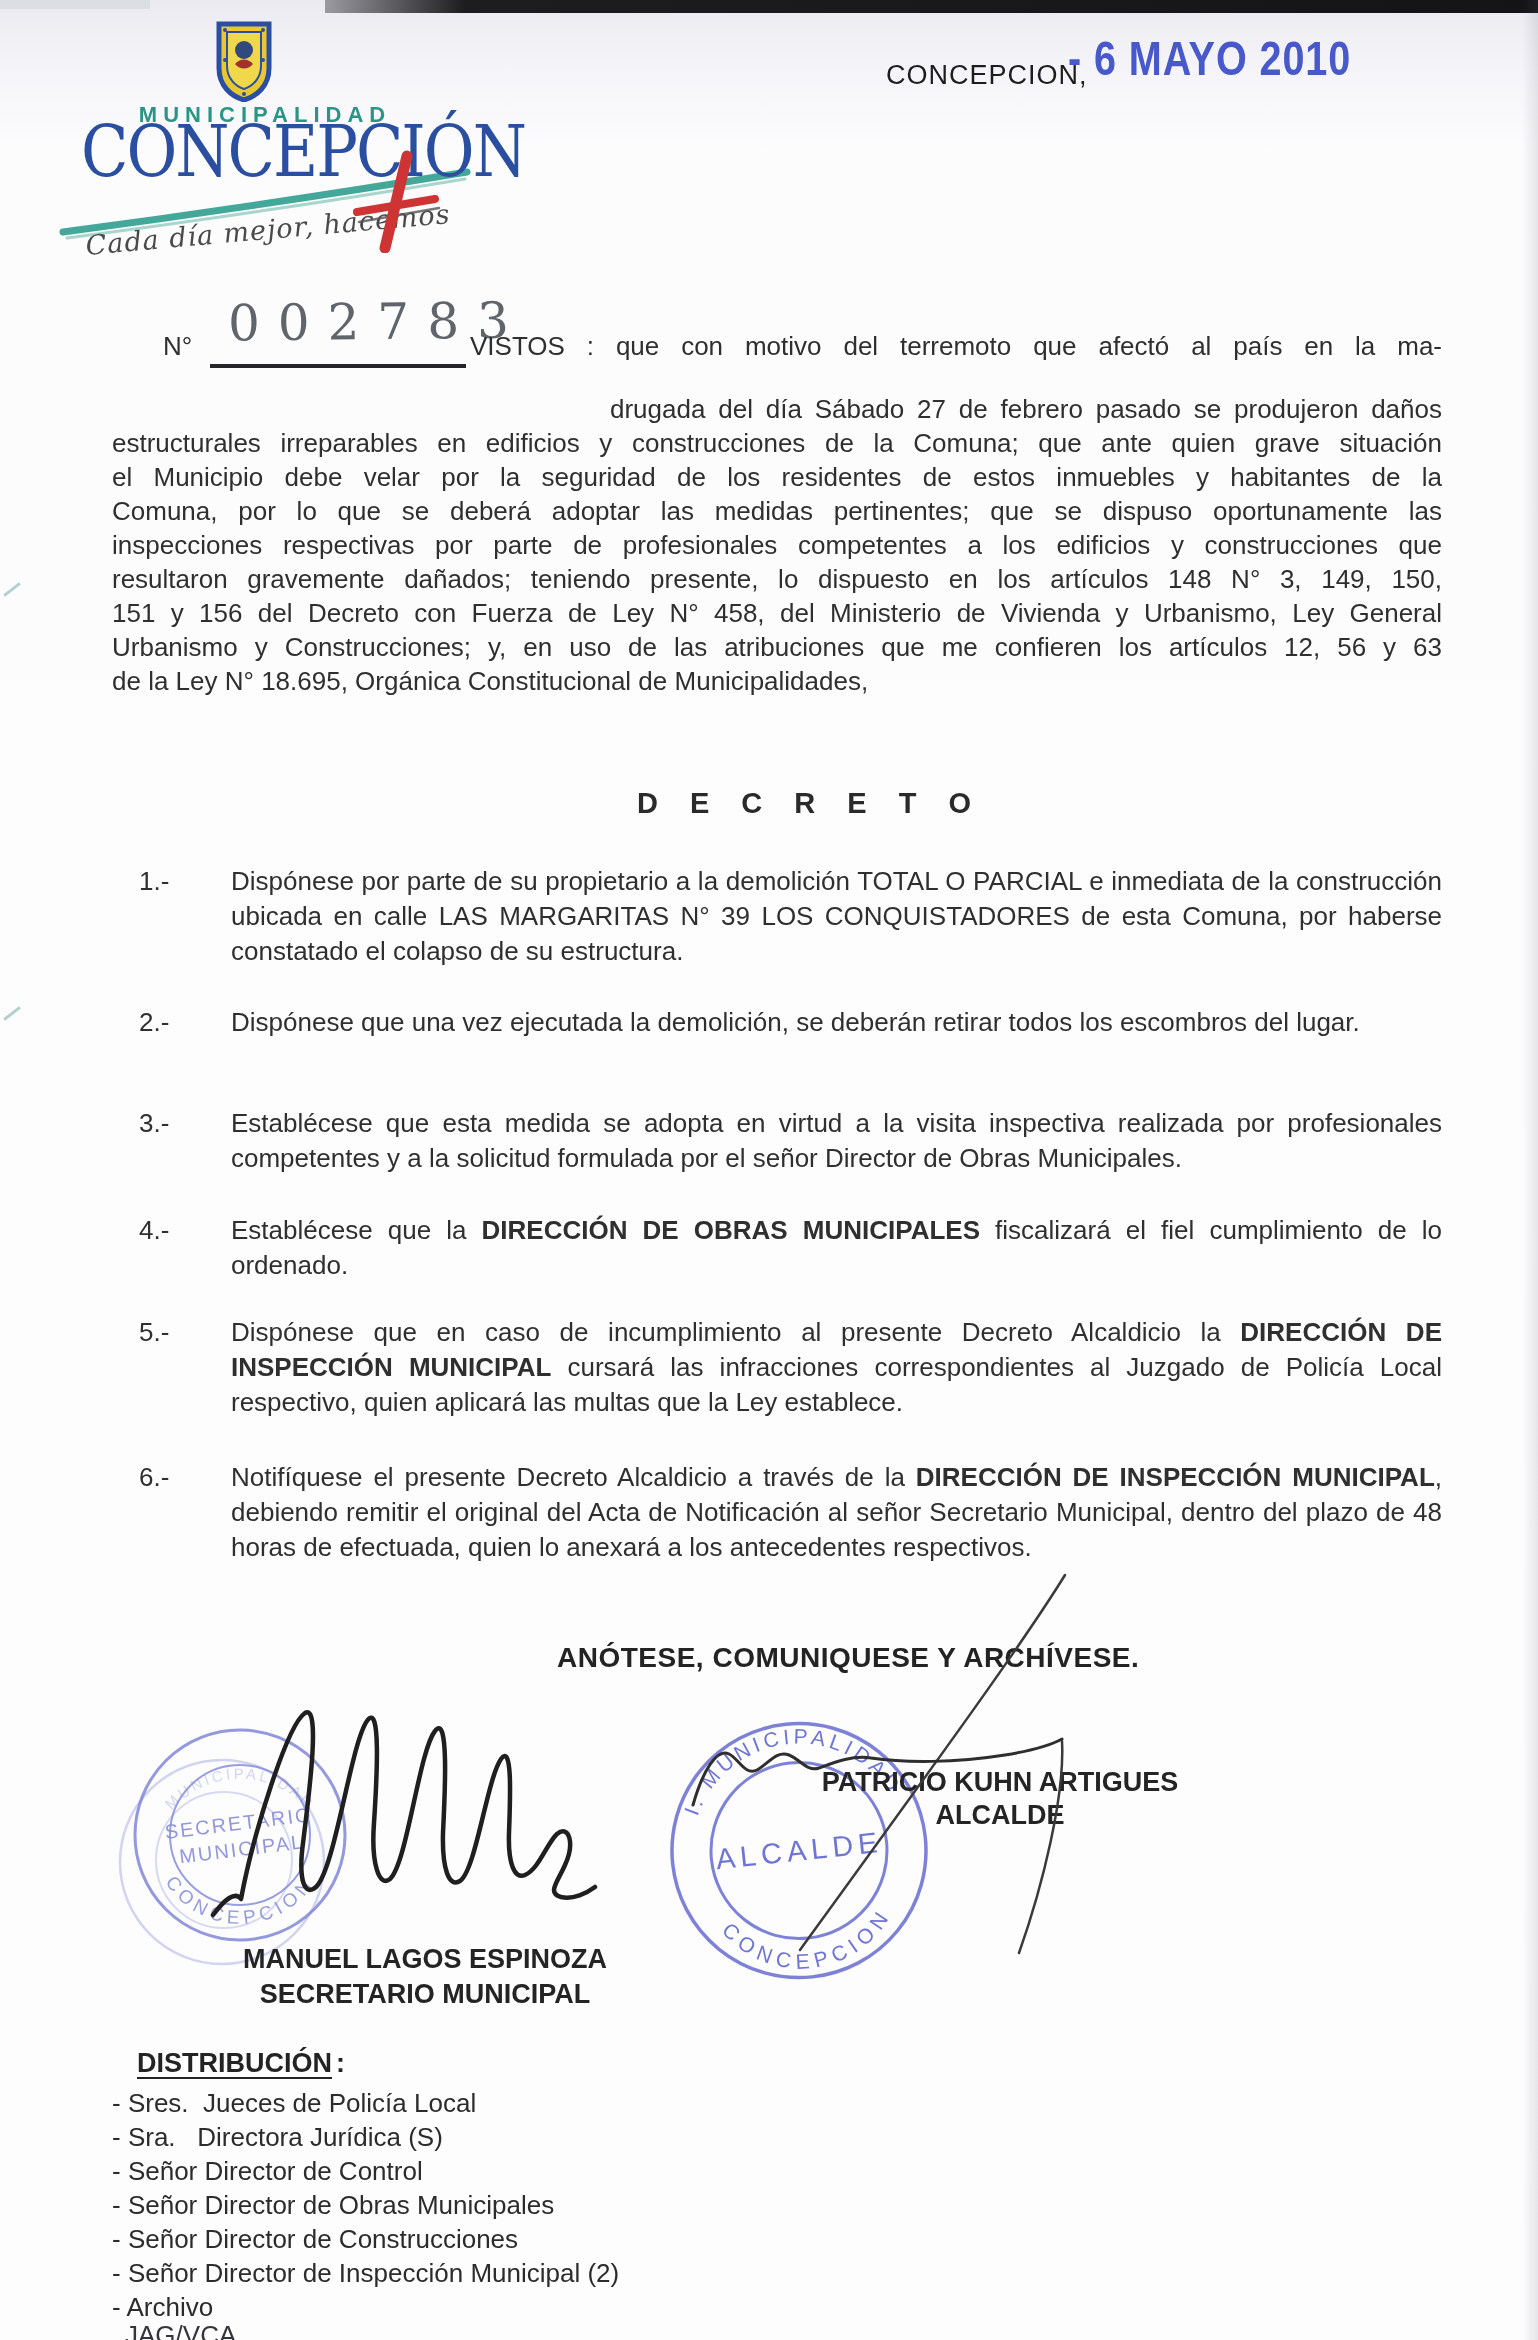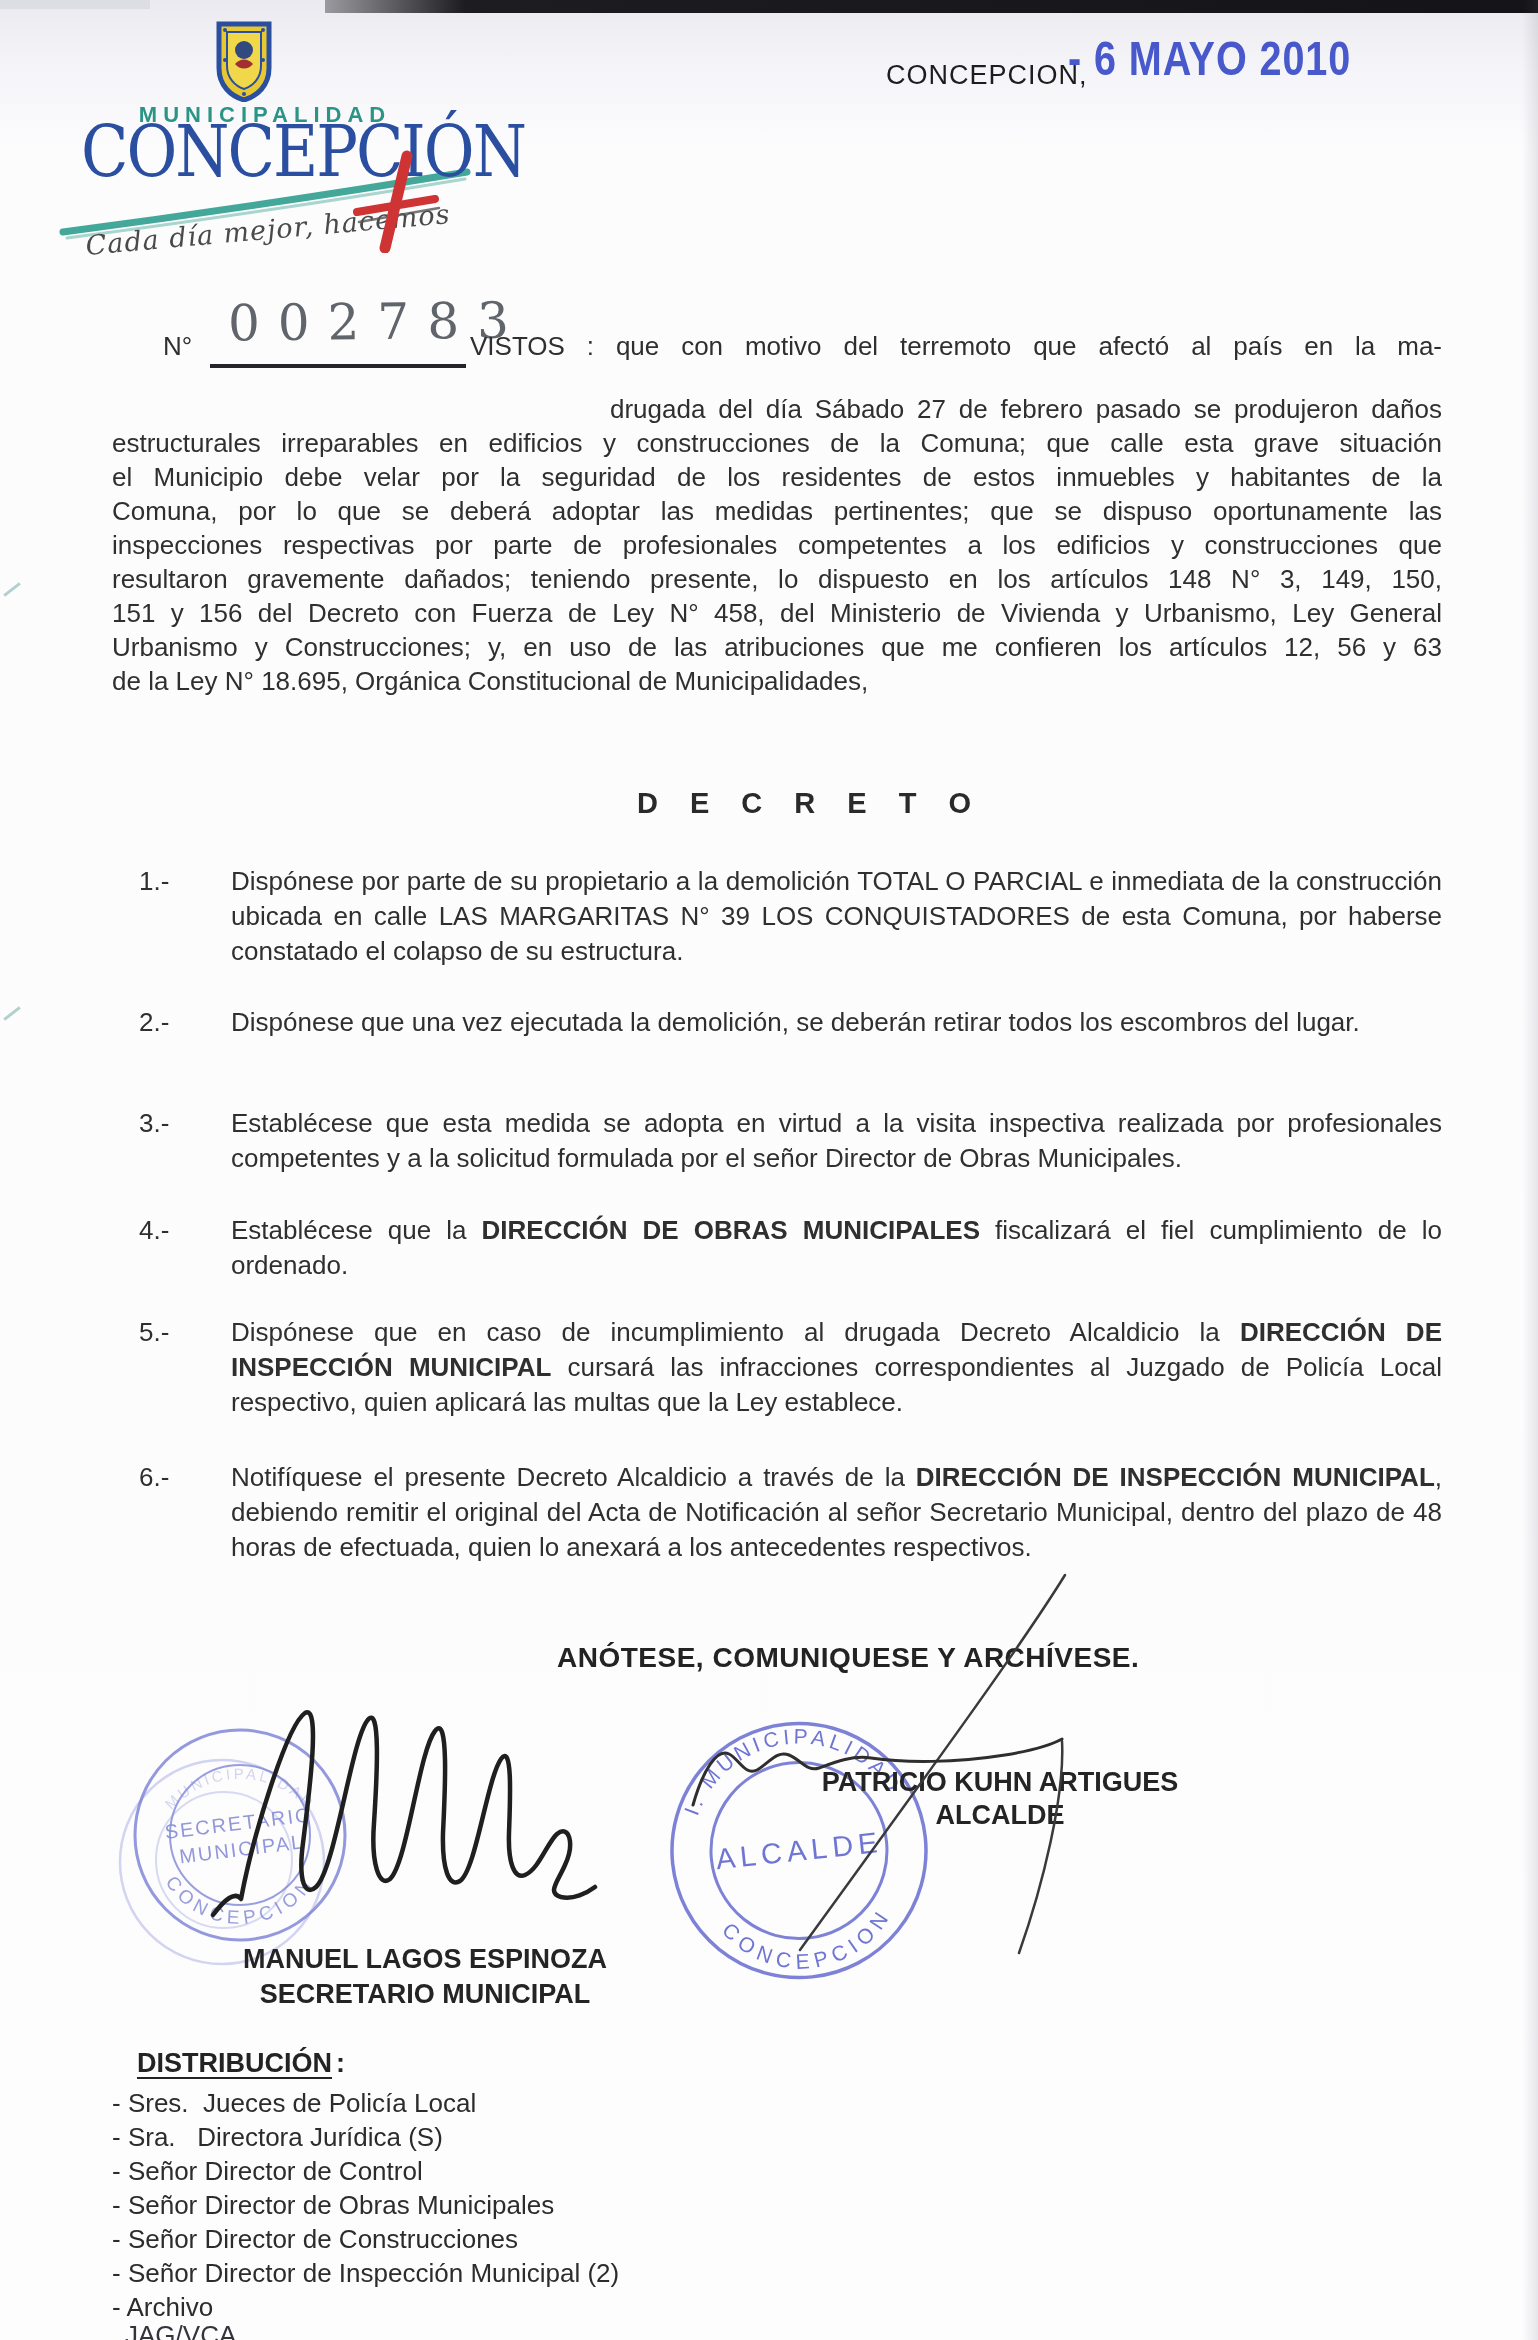--- a/index.html
+++ b/index.html
@@ -110,21 +110,21 @@
   <div class="city-label">CONCEPCION,</div>
   <div class="date-stamp">- 6 MAYO 2010</div>
 
   <div class="num-label">N°</div>
   <div class="num-value">002783</div>
   <div class="num-underline"></div>
 
   <div class="vistos">
     <div class="pline pl-first">VISTOS : que con motivo del terremoto que afectó al país en la ma-</div>
     <div class="pline pl-second">drugada del día Sábado 27 de febrero pasado se produjeron daños</div>
-    <div class="pline">estructurales irreparables en edificios y construcciones de la Comuna; que calle esta grave situación</div>
+    <div class="pline">estructurales irreparables en edificios y construcciones de la Comuna; que ante quien grave situación</div>
     <div class="pline">el Municipio debe velar por la seguridad de los residentes de estos inmuebles y habitantes de la</div>
     <div class="pline">Comuna, por lo que se deberá adoptar las medidas pertinentes; que se dispuso oportunamente las</div>
     <div class="pline">inspecciones respectivas por parte de profesionales competentes a los edificios y construcciones que</div>
     <div class="pline">resultaron gravemente dañados; teniendo presente, lo dispuesto en los artículos 148 N° 3, 149, 150,</div>
     <div class="pline">151 y 156 del Decreto con Fuerza de Ley N° 458, del Ministerio de Vivienda y Urbanismo, Ley General</div>
     <div class="pline">Urbanismo y Construcciones; y, en uso de las atribuciones que me confieren los artículos 12, 56 y 63</div>
     <div class="pline pl-last">de la Ley N° 18.695, Orgánica Constitucional de Municipalidades,</div>
   </div>
 
   <div class="decreto-heading">D E C R E T O</div>
@@ -140,21 +140,21 @@
   <div class="ditem" style="top:1106px">
     <div class="dnum">3.-</div>
     <div class="dtext"><span>Establécese que esta medida se adopta en virtud a la visita inspectiva realizada por profesionales competentes y a la solicitud formulada por el señor Director de Obras Municipales.</span></div>
   </div>
   <div class="ditem" style="top:1213px">
     <div class="dnum">4.-</div>
     <div class="dtext"><span>Establécese que la </span><span style="font-weight: bold;">DIRECCIÓN DE OBRAS MUNICIPALES</span><span> fiscalizará el fiel cumplimiento de lo ordenado.</span></div>
   </div>
   <div class="ditem" style="top:1315px">
     <div class="dnum">5.-</div>
-    <div class="dtext"><span>Dispónese que en caso de incumplimiento al drugada Decreto Alcaldicio la </span><span style="font-weight: bold;">DIRECCIÓN DE INSPECCIÓN MUNICIPAL</span><span> cursará las infracciones correspondientes al Juzgado de Policía Local respectivo, quien aplicará las multas que la Ley establece.</span></div>
+    <div class="dtext"><span>Dispónese que en caso de incumplimiento al presente Decreto Alcaldicio la </span><span style="font-weight: bold;">DIRECCIÓN DE INSPECCIÓN MUNICIPAL</span><span> cursará las infracciones correspondientes al Juzgado de Policía Local respectivo, quien aplicará las multas que la Ley establece.</span></div>
   </div>
   <div class="ditem" style="top:1460px">
     <div class="dnum">6.-</div>
     <div class="dtext"><span>Notifíquese el presente Decreto Alcaldicio a través de la </span><span style="font-weight: bold;">DIRECCIÓN DE INSPECCIÓN MUNICIPAL</span><span>, debiendo remitir el original del Acta de Notificación al señor Secretario Municipal, dentro del plazo de 48 horas de efectuada, quien lo anexará a los antecedentes respectivos.</span></div>
   </div>
 
   <div class="closing">ANÓTESE, COMUNIQUESE Y ARCHÍVESE.</div>
 
   <svg class="stamp" style="left:88px;top:1710px" width="320" height="310" viewBox="0 0 320 310">
     <defs>

